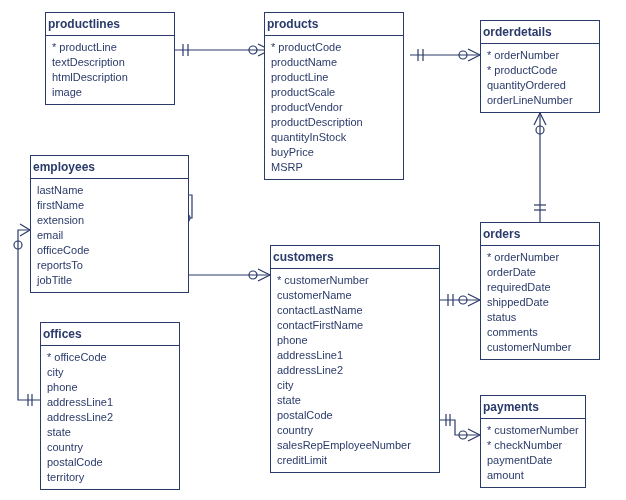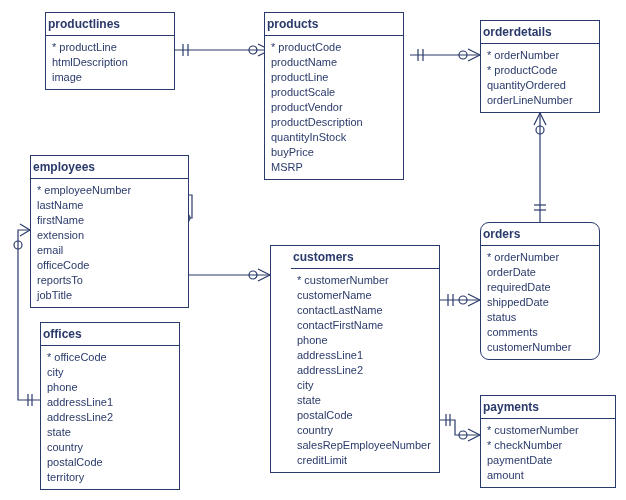--- a/index.html
+++ b/index.html
@@ -96,20 +96,21 @@
   <line x1="32" y1="394" x2="32" y2="406"></line>
     <line x1="28" y1="394" x2="28" y2="406"></line>
   <path d="M30 230 L20 224 M30 230 L20 236"></path>
     <circle cx="18" cy="245" r="4"></circle>
 </svg>
 
 <div class="entity" style="left: 45px; top: 12px; width: 130px;">
     <div class="title">productlines</div>
     <div class="fields">
       <div class="field">* productLine</div>
+      <div class="field">textDescription</div>
       <div class="field">htmlDescription</div>
       <div class="field">image</div>
     </div>
   </div>
 <div class="entity" style="left: 264px; top: 12px; width: 140px;">
     <div class="title">products</div>
     <div class="fields">
       <div class="field">* productCode</div>
       <div class="field">productName</div>
       <div class="field">productLine</div>
@@ -126,49 +127,48 @@
     <div class="fields">
       <div class="field">* orderNumber</div>
       <div class="field">* productCode</div>
       <div class="field">quantityOrdered</div>
       <div class="field">orderLineNumber</div>
     </div>
   </div>
 <div class="entity" style="left: 30px; top: 155px; width: 159px;">
     <div class="title">employees</div>
     <div class="fields">
-      <div class="field">* employeeNumber</div>
       <div class="field">lastName</div>
       <div class="field">firstName</div>
       <div class="field">extension</div>
       <div class="field">email</div>
       <div class="field">officeCode</div>
       <div class="field">reportsTo</div>
       <div class="field">jobTitle</div>
     </div>
   </div>
-<div class="entity" style="left: 270px; top: 245px; width: 170px; padding-left: 20px;">
+<div class="entity" style="left: 270px; top: 245px; width: 170px;">
     <div class="title">customers</div>
     <div class="fields">
       <div class="field">* customerNumber</div>
       <div class="field">customerName</div>
       <div class="field">contactLastName</div>
       <div class="field">contactFirstName</div>
       <div class="field">phone</div>
       <div class="field">addressLine1</div>
       <div class="field">addressLine2</div>
       <div class="field">city</div>
       <div class="field">state</div>
       <div class="field">postalCode</div>
       <div class="field">country</div>
       <div class="field">salesRepEmployeeNumber</div>
       <div class="field">creditLimit</div>
     </div>
   </div>
-<div class="entity" style="left: 480px; top: 222px; width: 120px; border-radius: 9px;">
+<div class="entity" style="left: 480px; top: 222px; width: 120px;">
     <div class="title">orders</div>
     <div class="fields">
       <div class="field">* orderNumber</div>
       <div class="field">orderDate</div>
       <div class="field">requiredDate</div>
       <div class="field">shippedDate</div>
       <div class="field">status</div>
       <div class="field">comments</div>
       <div class="field">customerNumber</div>
     </div>
@@ -180,21 +180,21 @@
       <div class="field">city</div>
       <div class="field">phone</div>
       <div class="field">addressLine1</div>
       <div class="field">addressLine2</div>
       <div class="field">state</div>
       <div class="field">country</div>
       <div class="field">postalCode</div>
       <div class="field">territory</div>
     </div>
   </div>
-<div class="entity" style="left: 480px; top: 395px; width: 136px;">
+<div class="entity" style="left: 480px; top: 395px; width: 106px;">
     <div class="title">payments</div>
     <div class="fields">
       <div class="field">* customerNumber</div>
       <div class="field">* checkNumber</div>
       <div class="field">paymentDate</div>
       <div class="field">amount</div>
     </div>
   </div>
 
 </body></html>

